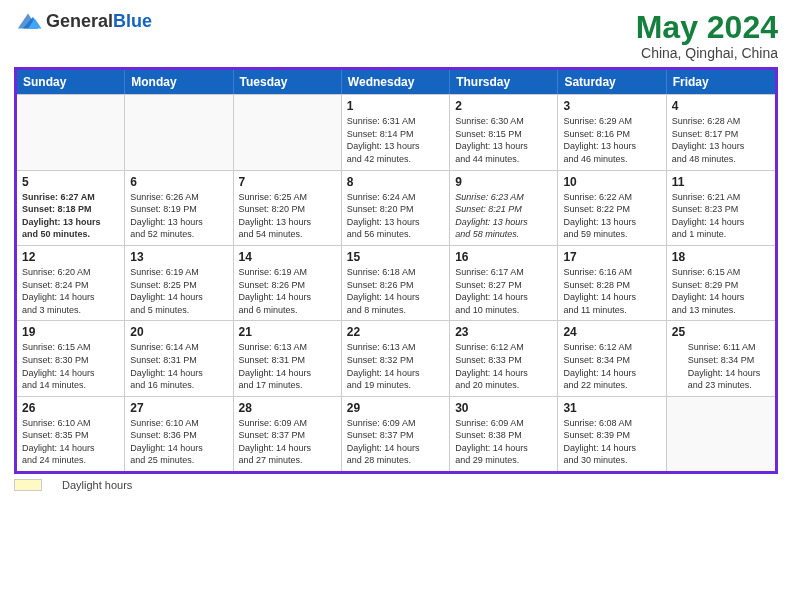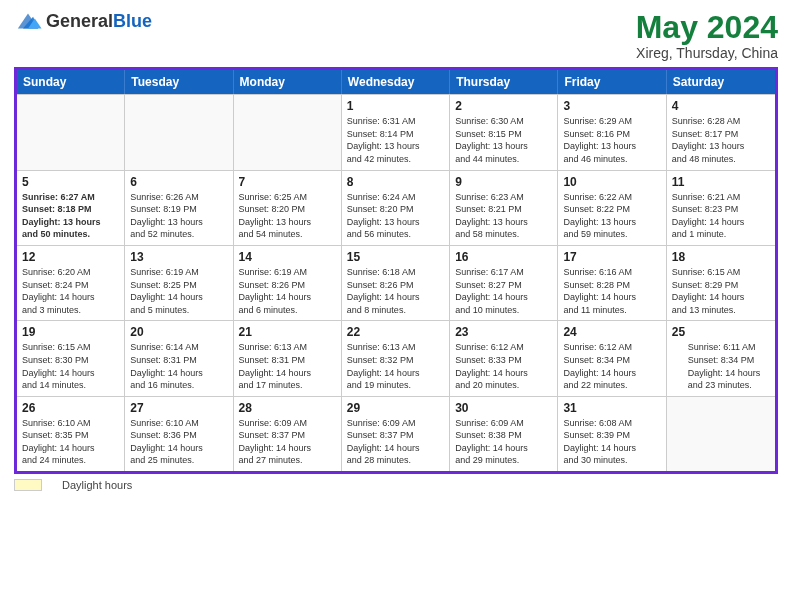--- a/index.html
+++ b/index.html
@@ -131,33 +131,33 @@
         <polygon points="4,22 16,4 28,22" fill="#1565c0" opacity="0.7"></polygon>
         <polygon points="10,22 22,8 28,22" fill="#1976d2" opacity="0.9"></polygon>
         <polygon points="16,22 24,10 32,22" fill="#42a5f5"></polygon>
       </svg>
       <div>
         <span class="logo-text logo-general">General</span><span class="logo-text logo-blue">Blue</span>
       </div>
     </div>
     <div class="title-block">
       <div class="title-month">May 2024</div>
-      <div class="title-location">Xireg, Thursday, China</div>
+      <div class="title-location">China, Qinghai, China</div>
     </div>
   </div>
 
   <div class="calendar">
     <div class="cal-header">
     <div class="cal-header-cell">Sunday</div>
+        <div class="cal-header-cell">Monday</div>
         <div class="cal-header-cell">Tuesday</div>
-        <div class="cal-header-cell">Monday</div>
         <div class="cal-header-cell">Wednesday</div>
         <div class="cal-header-cell">Thursday</div>
+        <div class="cal-header-cell">Saturday</div>
         <div class="cal-header-cell">Friday</div>
-        <div class="cal-header-cell">Saturday</div>
       </div>
     <div class="cal-body">
     <div class="cal-row">
           <div class="cal-cell empty"></div>
           <div class="cal-cell empty"></div>
           <div class="cal-cell empty"></div>
           <div class="cal-cell">
             <span class="day-num">1</span>
             <div class="cell-info" style="white-space: pre-line;">Sunrise: 6:31 AM
 Sunset: 8:14 PM
@@ -210,21 +210,21 @@
           </div>
           <div class="cal-cell">
             <span class="day-num">8</span>
             <div class="cell-info" style="white-space: pre-line;">Sunrise: 6:24 AM
 Sunset: 8:20 PM
 Daylight: 13 hours
 and 56 minutes.</div>
           </div>
           <div class="cal-cell">
             <span class="day-num">9</span>
-            <div class="cell-info" style="white-space: pre-line;">Sunrise: 6:23 AM
+            <div class="cell-info" style="white-space: pre-line; font-style: italic;">Sunrise: 6:23 AM
 Sunset: 8:21 PM
 Daylight: 13 hours
 and 58 minutes.</div>
           </div>
           <div class="cal-cell">
             <span class="day-num">10</span>
             <div class="cell-info" style="white-space: pre-line;">Sunrise: 6:22 AM
 Sunset: 8:22 PM
 Daylight: 13 hours
 and 59 minutes.</div>

